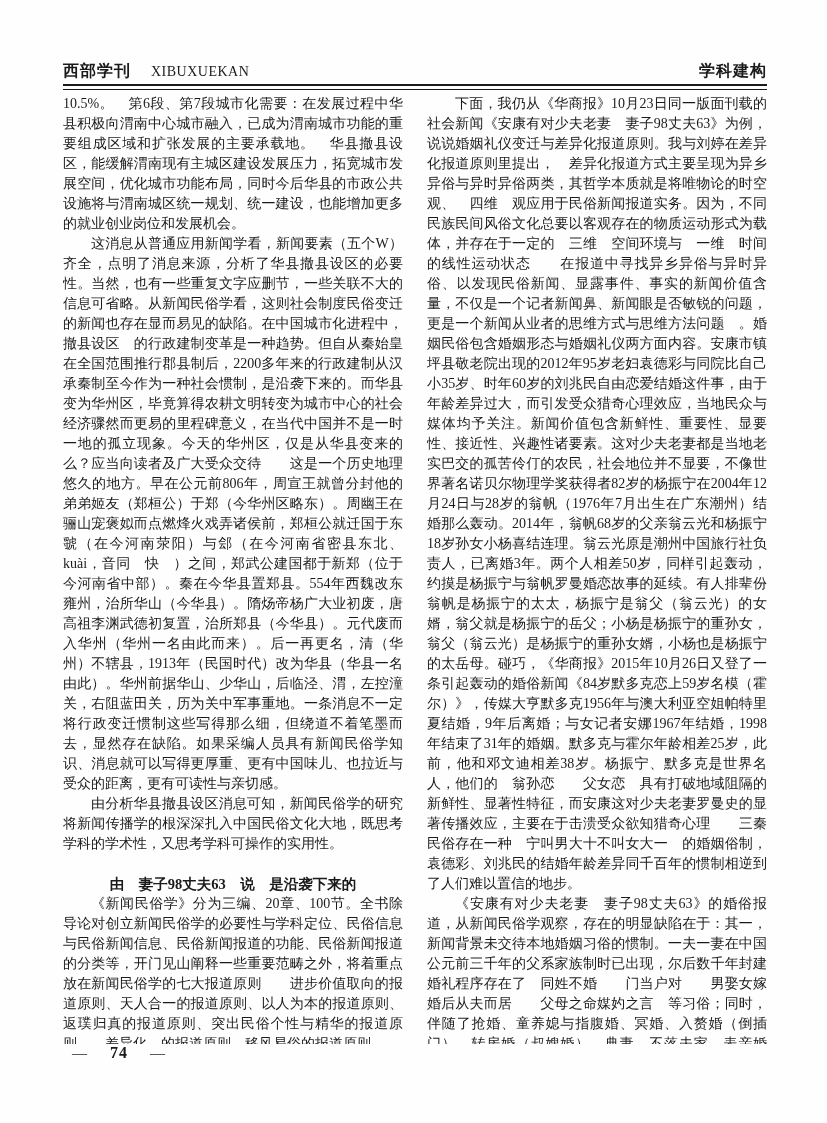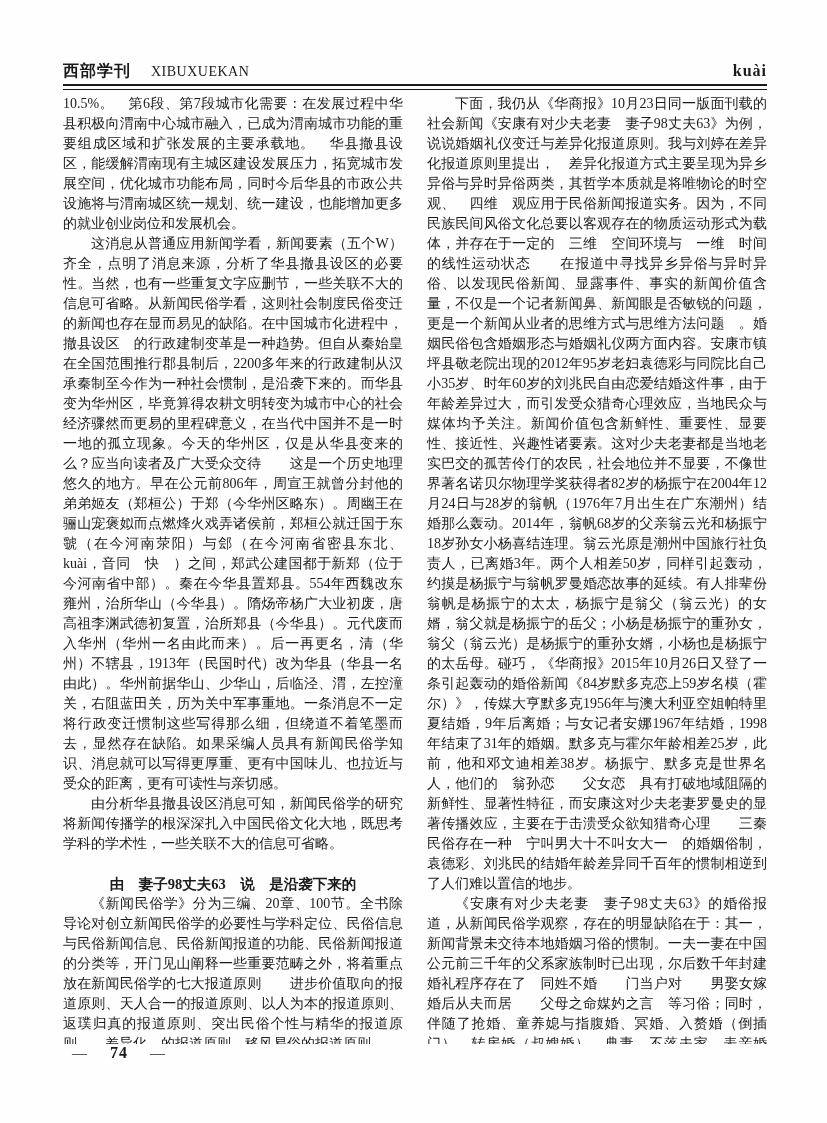--- a/index.html
+++ b/index.html
@@ -51,31 +51,31 @@
 <body>
 
 <div class="page">
 
   <div class="header">
     <div class="header-left">
       <span class="journal-cn">西部学刊</span>
       <span class="journal-en">XIBUXUEKAN</span>
     </div>
     <div class="header-right">
-      <span class="section-cn">kuài</span>
+      <span class="section-cn">学科建构</span>
     </div>
   </div>
   <div class="rule rule-thick"></div>
   <div class="rule rule-thin"></div>
 
   <div class="columns">
     <div class="col">
       <p class="noindent">10.5%。　第6段、第7段城市化需要：在发展过程中华县积极向渭南中心城市融入，已成为渭南城市功能的重要组成区域和扩张发展的主要承载地。　华县撤县设区，能缓解渭南现有主城区建设发展压力，拓宽城市发展空间，优化城市功能布局，同时今后华县的市政公共设施将与渭南城区统一规划、统一建设，也能增加更多的就业创业岗位和发展机会。</p>
       <p>这消息从普通应用新闻学看，新闻要素（五个W）齐全，点明了消息来源，分析了华县撤县设区的必要性。当然，也有一些重复文字应删节，一些关联不大的信息可省略。从新闻民俗学看，这则社会制度民俗变迁的新闻也存在显而易见的缺陷。在中国城市化进程中，　撤县设区　的行政建制变革是一种趋势。但自从秦始皇在全国范围推行郡县制后，2200多年来的行政建制从汉承秦制至今作为一种社会惯制，是沿袭下来的。而华县变为华州区，毕竟算得农耕文明转变为城市中心的社会经济骤然而更易的里程碑意义，在当代中国并不是一时一地的孤立现象。今天的华州区，仅是从华县变来的么？应当向读者及广大受众交待　　这是一个历史地理悠久的地方。早在公元前806年，周宣王就曾分封他的弟弟姬友（郑桓公）于郑（今华州区略东）。周幽王在骊山宠褒姒而点燃烽火戏弄诸侯前，郑桓公就迁国于东虢（在今河南荥阳）与郐（在今河南省密县东北、kuài，音同　快　）之间，郑武公建国都于新郑（位于今河南省中部）。秦在今华县置郑县。554年西魏改东雍州，治所华山（今华县）。隋炀帝杨广大业初废，唐高祖李渊武德初复置，治所郑县（今华县）。元代废而入华州（华州一名由此而来）。后一再更名，清（华州）不辖县，1913年（民国时代）改为华县（华县一名由此）。华州前据华山、少华山，后临泾、渭，左控潼关，右阻蓝田关，历为关中军事重地。一条消息不一定将行政变迁惯制这些写得那么细，但绕道不着笔墨而去，显然存在缺陷。如果采编人员具有新闻民俗学知识、消息就可以写得更厚重、更有中国味儿、也拉近与受众的距离，更有可读性与亲切感。</p>
-      <p>由分析华县撤县设区消息可知，新闻民俗学的研究将新闻传播学的根深深扎入中国民俗文化大地，既思考学科的学术性，一些关联不大的信息可省略。</p>
+      <p>由分析华县撤县设区消息可知，新闻民俗学的研究将新闻传播学的根深深扎入中国民俗文化大地，既思考学科的学术性，又思考学科可操作的实用性。</p>
       <h3 class="sec-heading">由　妻子98丈夫63　说　是沿袭下来的</h3>
       <p>《新闻民俗学》分为三编、20章、100节。全书除导论对创立新闻民俗学的必要性与学科定位、民俗信息与民俗新闻信息、民俗新闻报道的功能、民俗新闻报道的分类等，开门见山阐释一些重要范畴之外，将着重点放在新闻民俗学的七大报道原则　　进步价值取向的报道原则、天人合一的报道原则、以人为本的报道原则、返璞归真的报道原则、突出民俗个性与精华的报道原则、　差异化　的报道原则、移风易俗的报道原则。</p>
 
     </div>
     <div class="col">
       <p>下面，我仍从《华商报》10月23日同一版面刊载的社会新闻《安康有对少夫老妻　妻子98丈夫63》为例，说说婚姻礼仪变迁与差异化报道原则。我与刘婷在差异化报道原则里提出，　差异化报道方式主要呈现为异乡异俗与异时异俗两类，其哲学本质就是将唯物论的时空观、　四维　观应用于民俗新闻报道实务。因为，不同民族民间风俗文化总要以客观存在的物质运动形式为载体，并存在于一定的　三维　空间环境与　一维　时间的线性运动状态　　在报道中寻找异乡异俗与异时异俗、以发现民俗新闻、显露事件、事实的新闻价值含量，不仅是一个记者新闻鼻、新闻眼是否敏锐的问题，更是一个新闻从业者的思维方式与思维方法问题　。婚姻民俗包含婚姻形态与婚姻礼仪两方面内容。安康市镇坪县敬老院出现的2012年95岁老妇袁德彩与同院比自己小35岁、时年60岁的刘兆民自由恋爱结婚这件事，由于年龄差异过大，而引发受众猎奇心理效应，当地民众与媒体均予关注。新闻价值包含新鲜性、重要性、显要性、接近性、兴趣性诸要素。这对少夫老妻都是当地老实巴交的孤苦伶仃的农民，社会地位并不显要，不像世界著名诺贝尔物理学奖获得者82岁的杨振宁在2004年12月24日与28岁的翁帆（1976年7月出生在广东潮州）结婚那么轰动。2014年，翁帆68岁的父亲翁云光和杨振宁18岁孙女小杨喜结连理。翁云光原是潮州中国旅行社负责人，已离婚3年。两个人相差50岁，同样引起轰动，约摸是杨振宁与翁帆罗曼婚恋故事的延续。有人排辈份　　翁帆是杨振宁的太太，杨振宁是翁父（翁云光）的女婿，翁父就是杨振宁的岳父；小杨是杨振宁的重孙女，翁父（翁云光）是杨振宁的重孙女婿，小杨也是杨振宁的太岳母。碰巧，《华商报》2015年10月26日又登了一条引起轰动的婚俗新闻《84岁默多克恋上59岁名模（霍尔）》，传媒大亨默多克1956年与澳大利亚空姐帕特里夏结婚，9年后离婚；与女记者安娜1967年结婚，1998年结束了31年的婚姻。默多克与霍尔年龄相差25岁，此前，他和邓文迪相差38岁。杨振宁、默多克是世界名人，他们的　翁孙恋　　父女恋　具有打破地域阻隔的新鲜性、显著性特征，而安康这对少夫老妻罗曼史的显著传播效应，主要在于击溃受众欲知猎奇心理　　三秦民俗存在一种　宁叫男大十不叫女大一　的婚姻俗制，袁德彩、刘兆民的结婚年龄差异同千百年的惯制相逆到了人们难以置信的地步。</p>
       <p>《安康有对少夫老妻　妻子98丈夫63》的婚俗报道，从新闻民俗学观察，存在的明显缺陷在于：其一，新闻背景未交待本地婚姻习俗的惯制。一夫一妻在中国公元前三千年的父系家族制时已出现，尔后数千年封建婚礼程序存在了　同姓不婚　　门当户对　　男娶女嫁　　婚后从夫而居　　父母之命媒妁之言　等习俗；同时，伴随了抢婚、童养媳与指腹婚、冥婚、入赘婚（倒插门）、转房婚（叔嫂婚）、典妻、不落夫家、表亲婚等。新中国成立后，废除包办</p>
     </div>
   </div>
 

